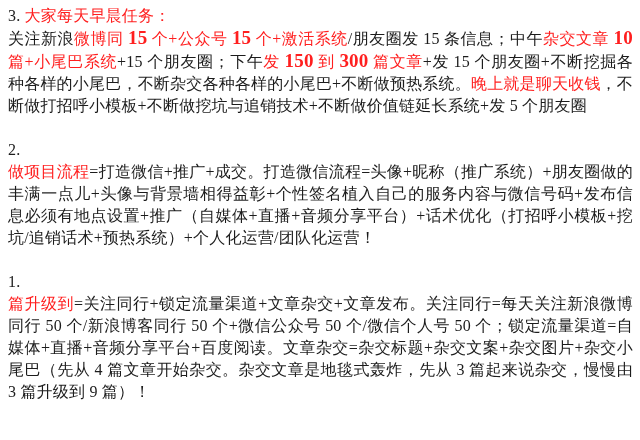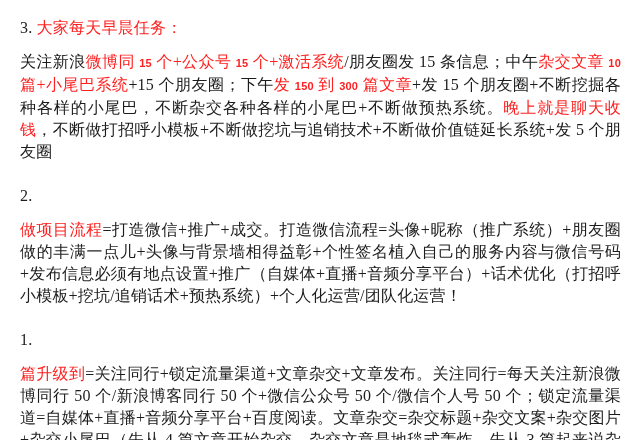--- a/index.html
+++ b/index.html
@@ -22,33 +22,33 @@
     width: 640px;
     padding: 5px 7px 0 8px;
     font-family: "Liberation Serif", "DejaVu Serif", serif;
     font-size: 16px;
     line-height: 22px;
     color: var(--ink);
     text-align: justify;
     letter-spacing: 0.2px;
   }
   .doc p {
-    margin: 12px;
+    margin: 0;
     word-break: break-all;
   }
   .doc p.gap {
     margin-top: 22px; 
   }
   .red {
     color: var(--red);
   }
   .num {
-    font-family: Liberation Sans, sans-serif;
+    font-family: Liberation Serif, serif;
     font-weight: 700;
-    font-size: 11px;
+    font-size: 19px;
   }
 </style>
 </head>
 <body>
 
 <div class="doc">
   <p><span>3. </span><span class="red">大家每天早晨任务：</span></p>
   <p><span>关注新浪</span><span class="red">微博同 </span><span class="red num">15</span><span class="red"> 个+公众号 </span><span class="red num">15</span><span class="red"> 个+激活系统</span><span>/朋友圈发 15 条信息；中午</span><span class="red">杂交文章 </span><span class="red num">10</span><span class="red"> 篇+小尾巴系统</span><span>+15 个朋友圈；下午</span><span class="red">发 </span><span class="red num">150</span><span class="red"> 到 </span><span class="red num">300</span><span class="red"> 篇文章</span><span>+发 15 个朋友圈+不断挖掘各种各样的小尾巴，不断杂交各种各样的小尾巴+不断做预热系统。</span><span class="red">晚上就是聊天收钱</span><span>，不断做打招呼小模板+不断做挖坑与追销技术+不断做价值链延长系统+发 5 个朋友圈</span></p>
   <p class="gap"><span>2.</span></p>
   <p><span class="red">做项目流程</span><span>=打造微信+推广+成交。打造微信流程=头像+昵称（推广系统）+朋友圈做的丰满一点儿+头像与背景墙相得益彰+个性签名植入自己的服务内容与微信号码+发布信息必须有地点设置+推广（自媒体+直播+音频分享平台）+话术优化（打招呼小模板+挖坑/追销话术+预热系统）+个人化运营/团队化运营！</span></p>

